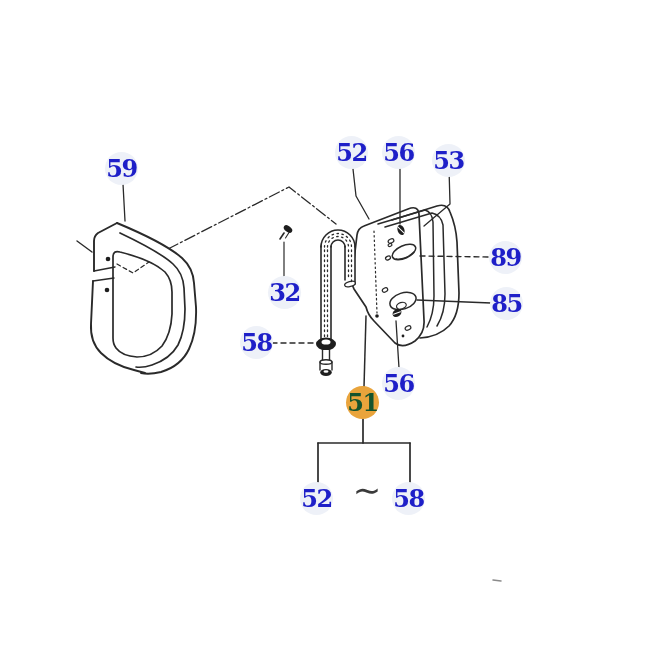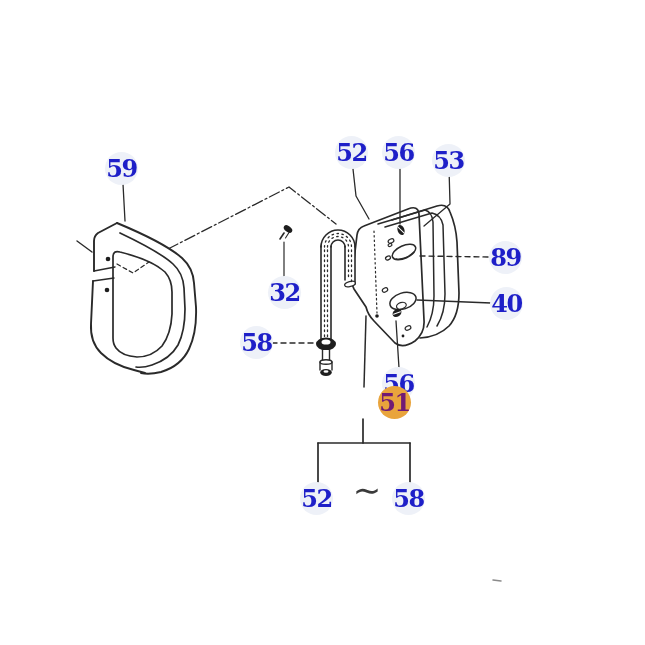--- a/index.html
+++ b/index.html
@@ -3,21 +3,21 @@
 <meta charset="utf-8">
 <style>
   html,body{margin:0;padding:0;background:#ffffff;}
   .stage{position:relative;width:594px;height:645px;background:#ffffff;overflow:hidden;
          font-family:"DejaVu Serif", serif;}
   .stage svg{position:absolute;left:0;top:0;}
   .callout{position:absolute;width:33px;height:33px;border-radius:50%;
            background:#eef1f8;color:#1e1fc8;font-weight:bold;font-size:24px;
            display:flex;align-items:center;justify-content:center;
            letter-spacing:-1.5px;line-height:1;cursor:pointer;user-select:none;}
-  .callout.hl{background:#e9a43c;color:#701a75;margin-left:32px;}
+  .callout.hl{background:#e9a43c;color:#14532d;}
   .tilde{position:absolute;left:349px;top:477px;width:36px;height:26px;
          display:flex;align-items:center;justify-content:center;
          color:#3a3a3a;font-size:34px;font-family:"DejaVu Sans",sans-serif;line-height:1;}
 </style>
 </head>
 <body>
 
 <div class="stage">
 
 <svg width="645" height="645" viewBox="0 0 645 645">
@@ -138,21 +138,21 @@
 
     <path d="M493,580 L501,581" stroke="#8a8a8a" stroke-width="1.5"></path>
   </g>
 </svg>
 
 <div class="callout" style="left:105px;top:152px">59</div>
 <div class="callout" style="left:335px;top:136px">52</div>
 <div class="callout" style="left:382px;top:136px">56</div>
 <div class="callout" style="left:432px;top:144px">53</div>
 <div class="callout" style="left:489px;top:241px">89</div>
-<div class="callout" style="left:490px;top:287px">40</div>
+<div class="callout" style="left:490px;top:287px">85</div>
 <div class="callout" style="left:268px;top:276px">32</div>
 <div class="callout" style="left:240px;top:326px">58</div>
 <div class="callout" style="left:382px;top:367px">56</div>
 <div class="callout hl" style="left:346px;top:386px">51</div>
 <div class="callout" style="left:300px;top:482px">52</div>
 <div class="callout" style="left:392px;top:482px">58</div>
 
 <div class="tilde">∼</div>
 
 </div>

